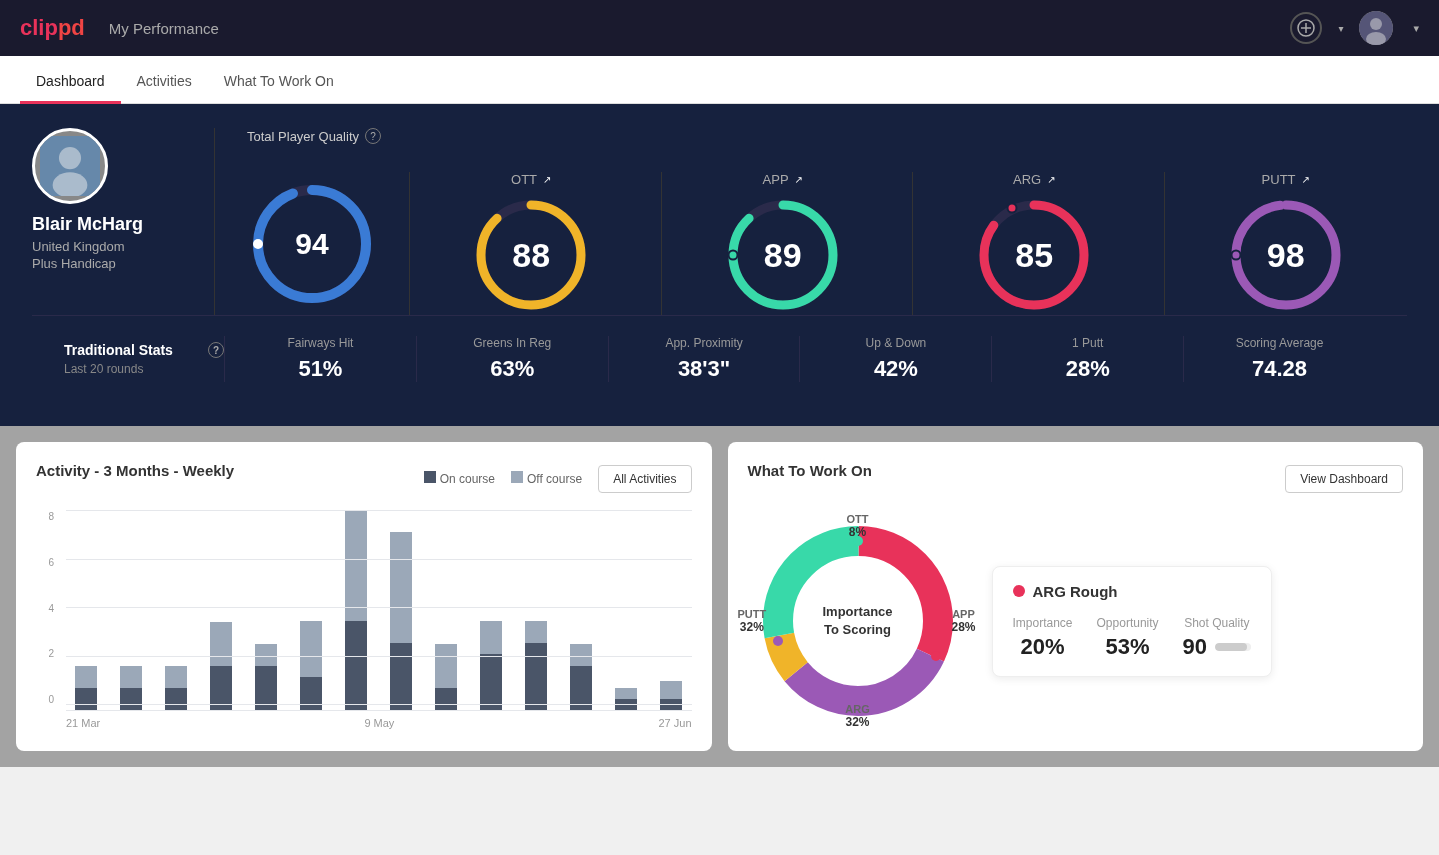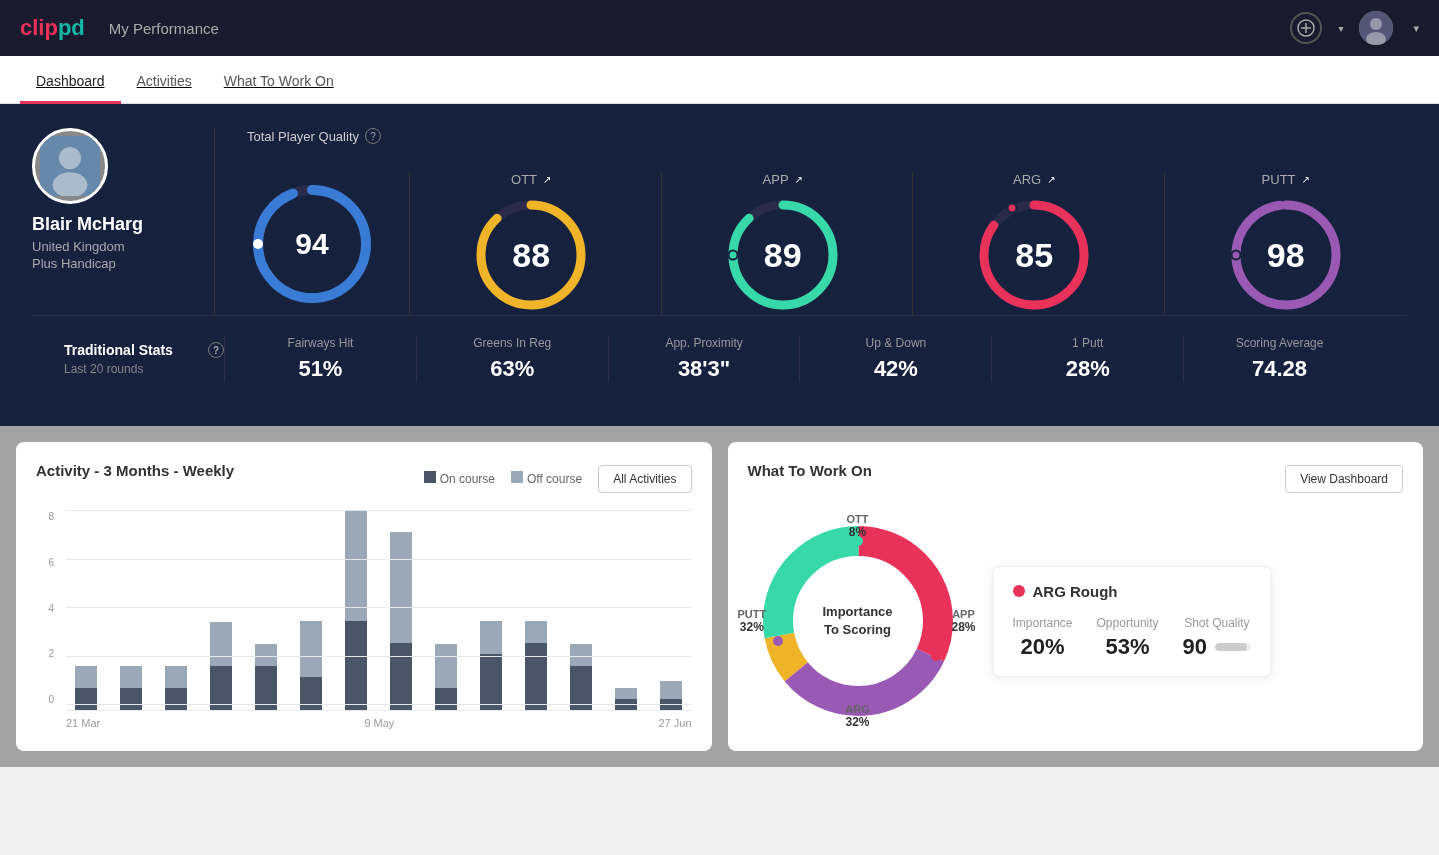--- a/index.html
+++ b/index.html
@@ -16,21 +16,21 @@
     }
     .logo {
       display: flex;
       align-items: center;
     }
     .logo-text {
       font-size: 22px;
       font-weight: 700;
       color: #e8325a;
     }
-    .logo-text span { color: #14b8a6; margin-top: 12px; }
+    .logo-text span { color: #ef4444; margin-top: 12px; }
     .header-title {
       color: #aaa;
       font-size: 15px;
       margin-left: 24px;
     }
     .header-left { display: flex; align-items: center; }
     .header-right { display: flex; align-items: center; gap: 16px; }
     .header-icon {
       color: #fff;
       width: 32px;
@@ -58,21 +58,20 @@
     .header-dropdown { color: #aaa; font-size: 11px; margin-left: 4px; }
 
     
     .nav-tabs {
       background: #fff;
       display: flex;
       align-items: flex-end;
       padding: 0 20px;
       border-bottom: 1px solid #ddd;
       height: 48px;
-      text-decoration: underline;
     }
     .nav-tab {
       padding: 12px 16px;
       font-size: 14px;
       color: #555;
       cursor: pointer;
       border-bottom: 3px solid transparent;
       margin-bottom: -1px;
     }
     .nav-tab.active {

